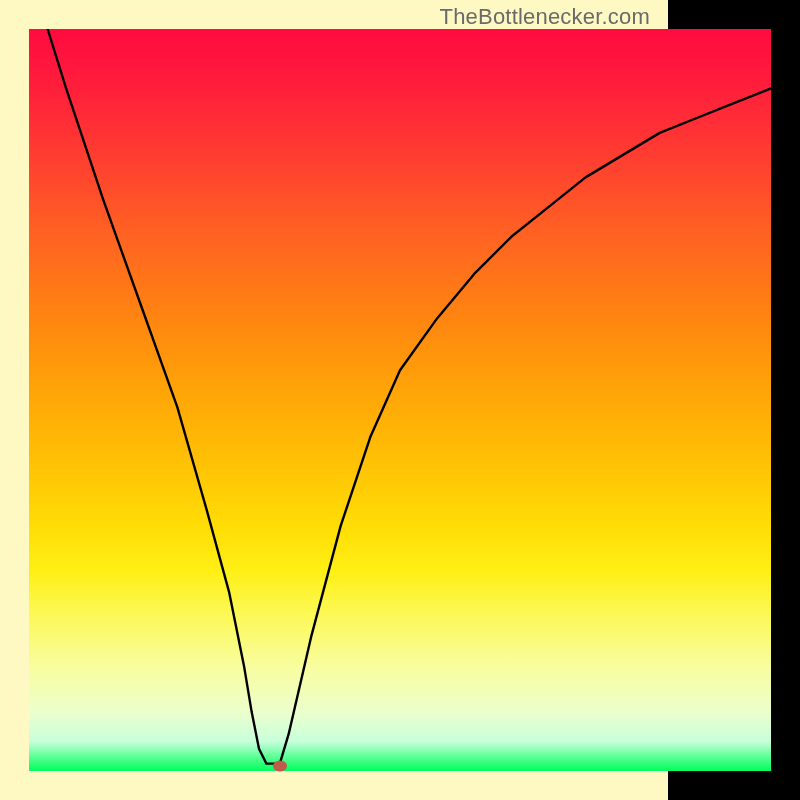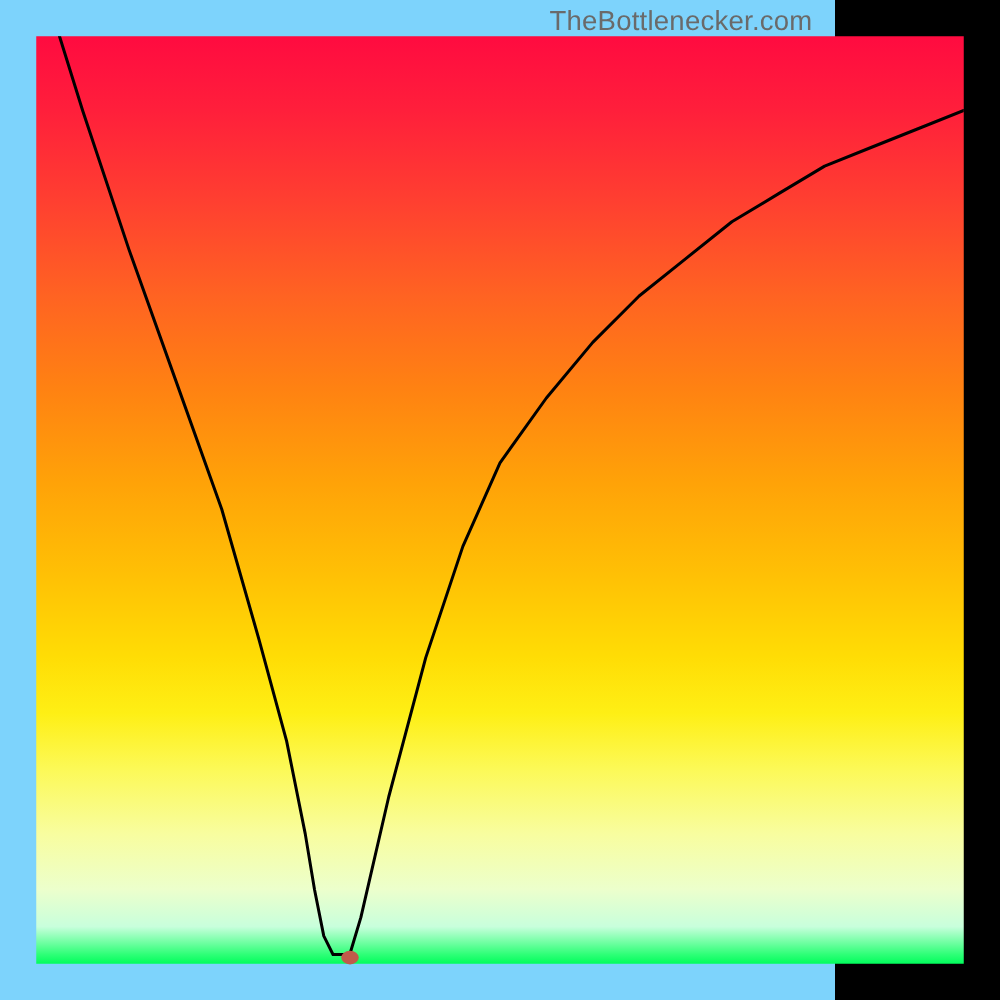--- a/index.html
+++ b/index.html
@@ -9,21 +9,21 @@
     height: 800px;
     background: #000;
     font-family: Arial, Helvetica, sans-serif;
     position: relative;
   }
   .outer {
     position: absolute;
     left: 0; top: 0;
     width: 668px;
     height: 800px;
-    background: #7dd3fc;
+    background: #fef9c3;
   }
   .attribution {
     position: absolute;
     top: 4px;
     right: 18px;
     color: #6a6a6a;
     font-size: 22px;
     font-weight: 500;
     letter-spacing: 0.2px;
   }

